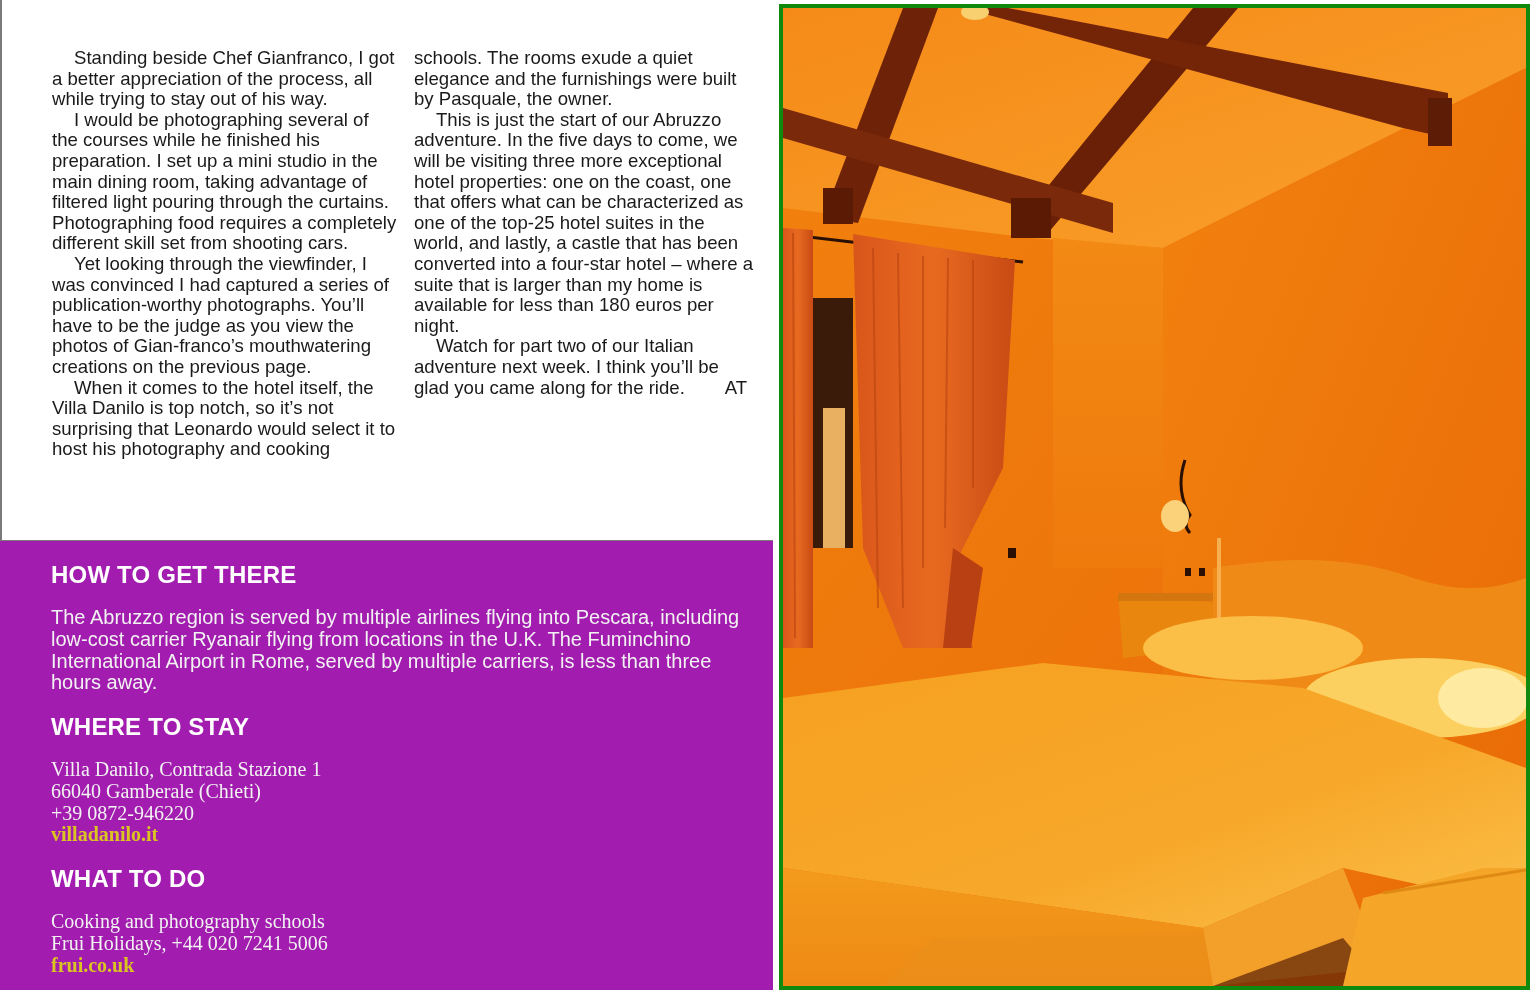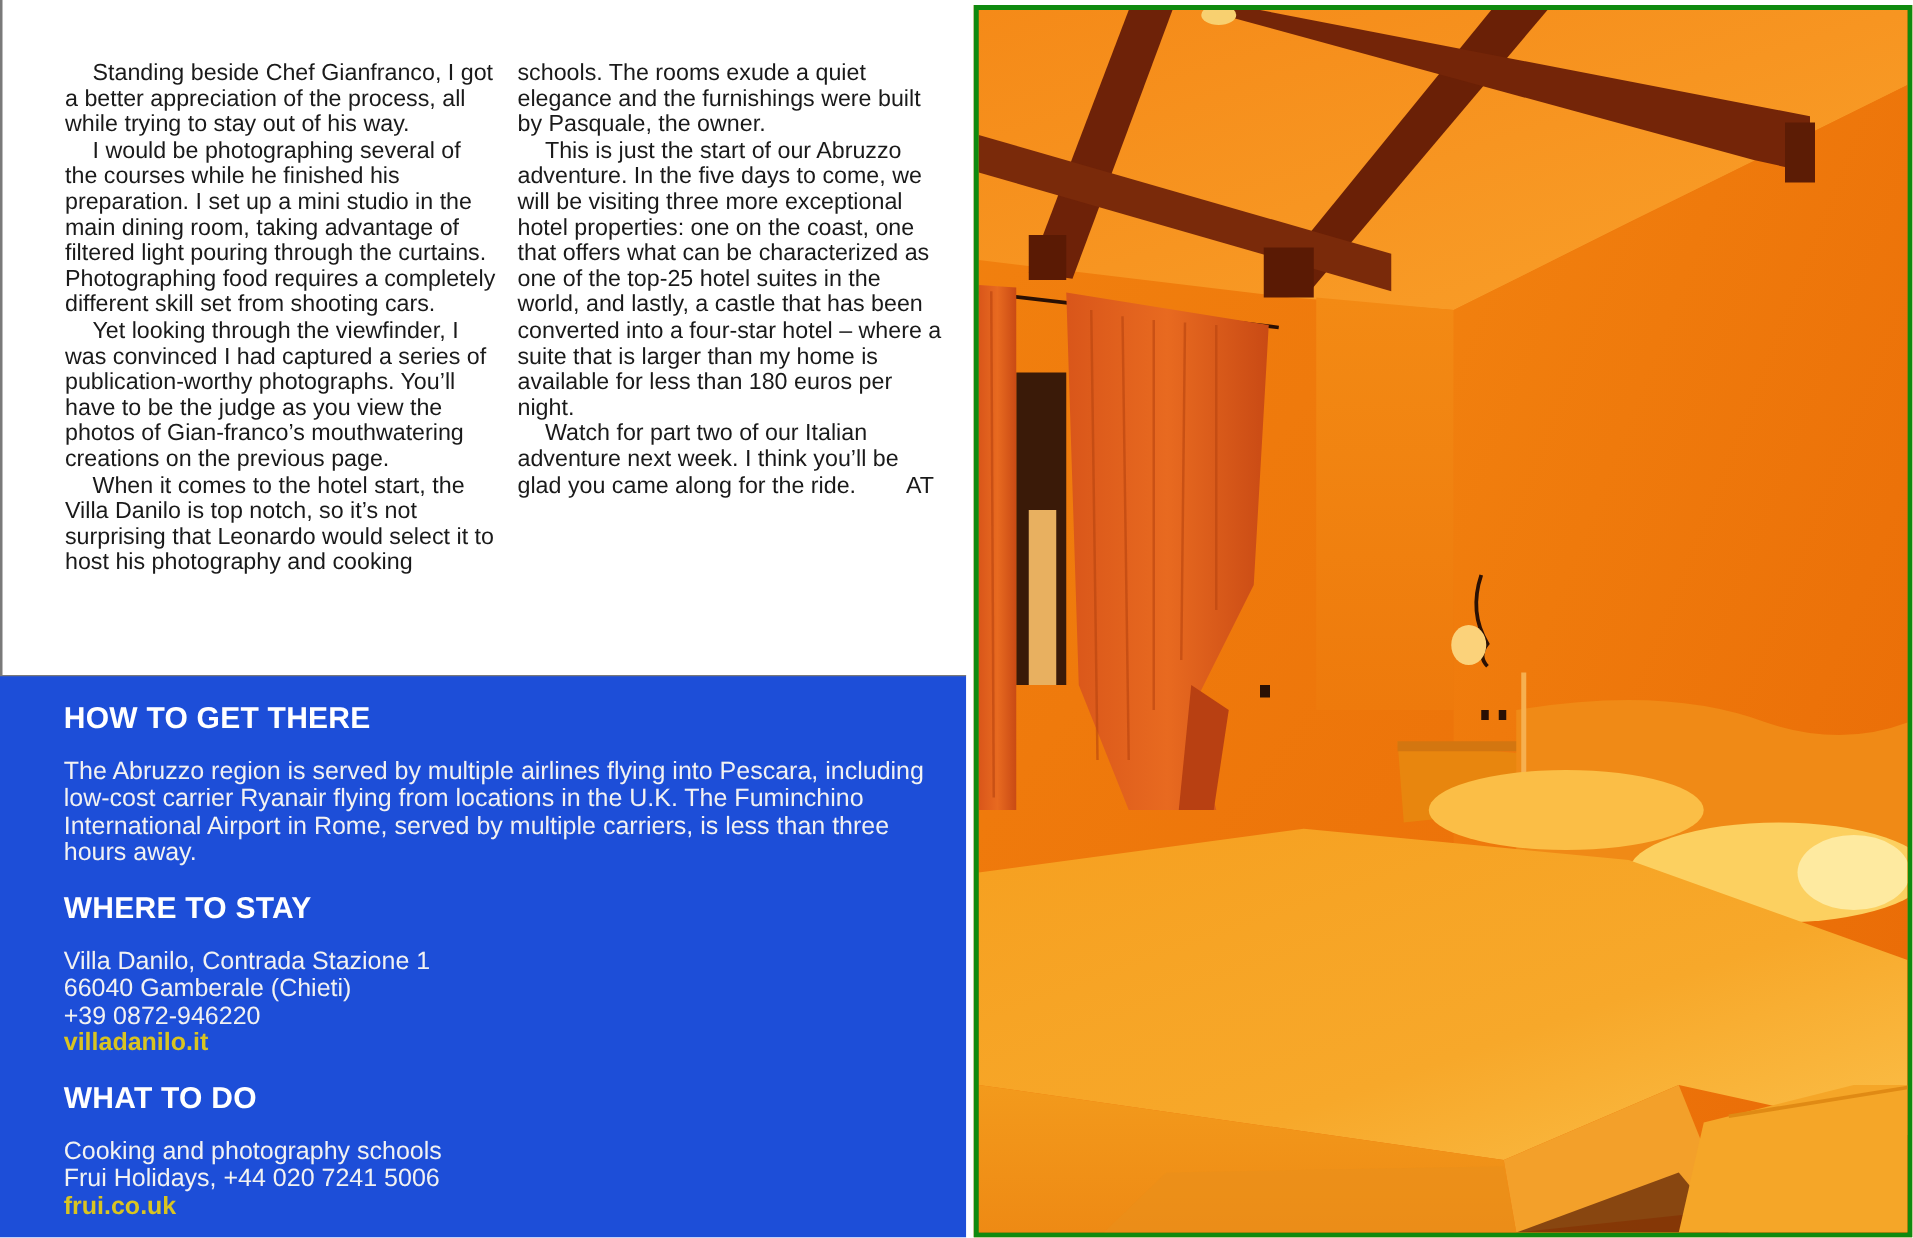--- a/index.html
+++ b/index.html
@@ -16,30 +16,30 @@
       position: absolute; top: 48px;
       font-size: 18.6px; line-height: 20.6px; color: #1a1a1a;
     }
     .col.left { left: 50px; width: 345px; }
     .col.right { left: 412px; width: 345px; }
     .col p { margin: 0; text-indent: 22px; }
     .col p.first-cont { text-indent: 0; }
     .signoff { font-weight: normal; margin-left: 40px; }
     .info-box {
       position: absolute; left: 0; top: 540px; width: 773px; height: 450px;
-      background: #1d4ed8; border-top: 1px solid #7a7a7a; box-sizing: border-box;
+      background: #a21caf; border-top: 1px solid #7a7a7a; box-sizing: border-box;
       color: #f2f2f2;
     }
     .info-section { position: absolute; left: 51px; width: 700px; }
     .info-heading {
       font-weight: bold; font-size: 24px; line-height: 28px; color: #ffffff; margin: 0;
       letter-spacing: 0.2px;
     }
     .info-body { margin-top: 18px; font-size: 20px; line-height: 21.8px; }
-    .info-body div { white-space: nowrap; }
+    .info-body div { white-space: nowrap; font-family: Liberation Serif, serif; }
     .info-link { color: #d9c421; font-weight: bold; }
     .sec-how { top: 20px; }
     .sec-stay { top: 172px; }
     .sec-do { top: 324px; }
     .sec-how .info-body { white-space: normal; width: 700px; }
 
     .photo-frame {
       position: absolute; left: 773px; top: 0; width: 757px; height: 990px;
       background: #ffffff;
     }
@@ -51,21 +51,21 @@
     .photo svg { display: block; width: 100%; height: 100%; }
   </style>
 </head>
 <body>
 
 <div class="text-page">
   <div class="col left">
     <p>Standing beside Chef Gianfranco, I got a better appreciation of the process, all while trying to stay out of his way.</p>
     <p>I would be photographing several of the courses while he finished his preparation. I set up a mini studio in the main dining room, taking advantage of filtered light pouring through the curtains. Photographing food requires a completely different skill set from shooting cars.</p>
     <p>Yet looking through the viewfinder, I was convinced I had captured a series of publication-worthy photographs. You’ll have to be the judge as you view the photos of Gian-franco’s mouthwatering creations on the previous page.</p>
-    <p>When it comes to the hotel start, the Villa Danilo is top notch, so it’s not surprising that Leonardo would select it to host his photography and cooking</p>
+    <p>When it comes to the hotel itself, the Villa Danilo is top notch, so it’s not surprising that Leonardo would select it to host his photography and cooking</p>
   </div>
   <div class="col right">
     <p class="first-cont">schools. The rooms exude a quiet elegance and the furnishings were built by Pasquale, the owner.</p>
     <p>This is just the start of our Abruzzo adventure. In the five days to come, we will be visiting three more exceptional hotel properties: one on the coast, one that offers what can be characterized as one of the top-25 hotel suites in the world, and lastly, a castle that has been converted into a four-star hotel – where a suite that is larger than my home is available for less than 180 euros per night.</p>
     <p><span>Watch for part two of our Italian adventure next week. I think you’ll be glad you came along for the ride.</span><span class="signoff">AT</span></p>
   </div>
 </div>
 
 <div class="info-box">
   <div class="info-section sec-how">

